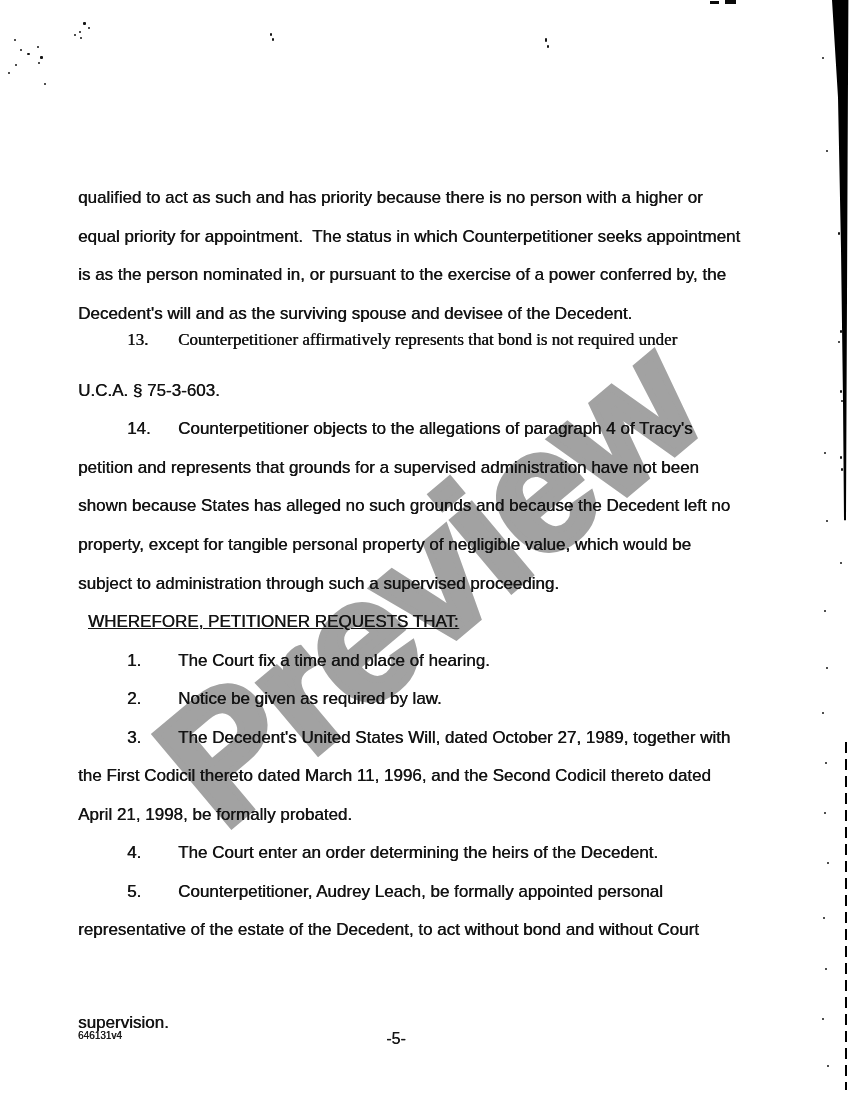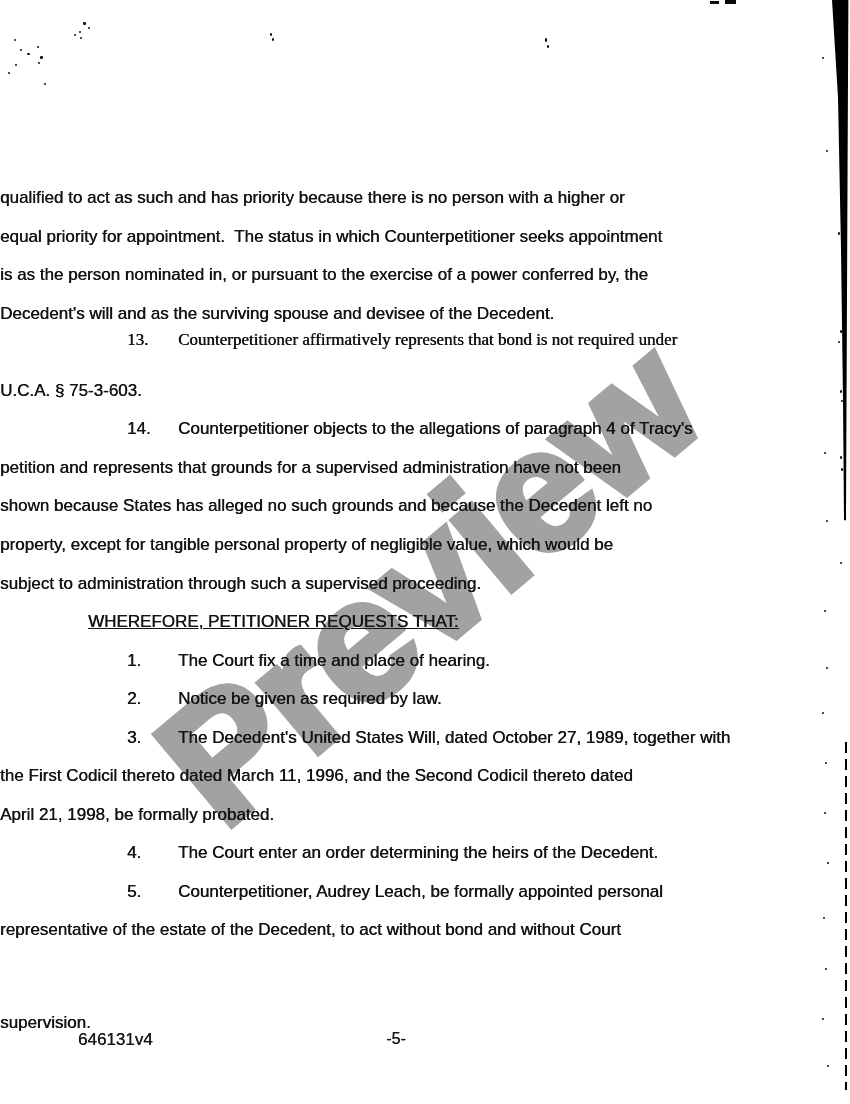--- a/index.html
+++ b/index.html
@@ -27,25 +27,25 @@
   
   .lines{position:absolute;inset:0;z-index:2;}
   .line{
     position:absolute;left:0;right:0;
     font-size:17px;line-height:24px;
     color:#141414;
     white-space:pre;
     text-shadow:0.4px 0 0 #141414;
   }
   .line .num{display:inline-block;margin-left:127px;width:51px;}
-  .line.body .text{}
+  .line.body .text{margin-left:78px;}
   .line.heading .text{margin-left:88px;text-decoration:underline;}
   .footer-left{
     position:absolute;left:78px;top:1030px;
-    font-size:17px;color:#161616;text-shadow:0.3px 0 0 #161616;z-index:2;
+    font-size:10px;color:#161616;text-shadow:0.3px 0 0 #161616;z-index:2;
   }
   .footer-center{
     position:absolute;left:356px;top:1030px;width:80px;text-align:center;
     font-size:16px;color:#161616;text-shadow:0.3px 0 0 #161616;z-index:2;
   }
   
   .artifact{position:absolute;background:#0a0a0a;z-index:3;}
   .edge-wedge{
     position:absolute;left:830px;top:0;width:20px;height:542px;
     background:#000;z-index:3;

